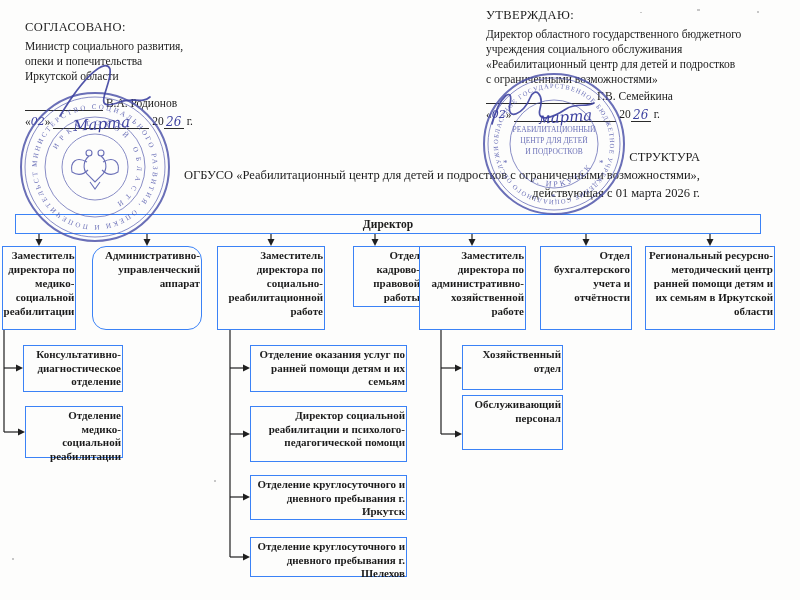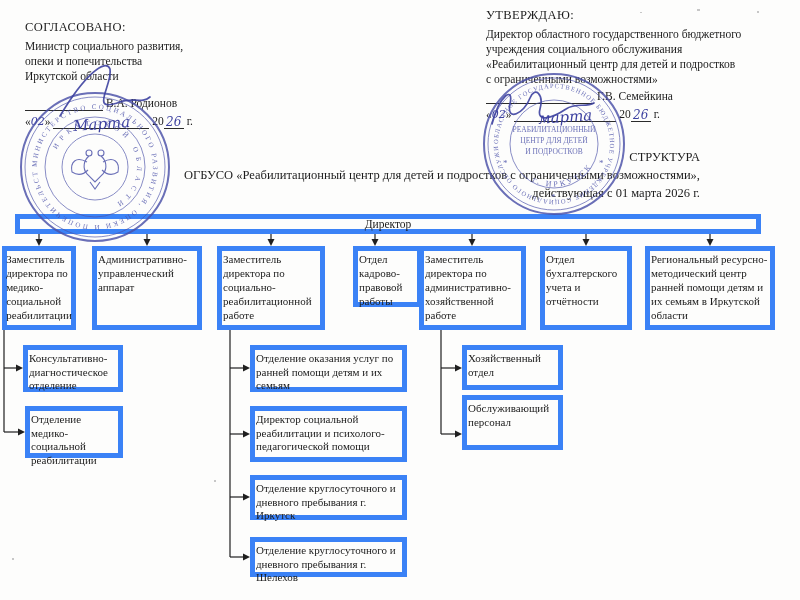--- a/index.html
+++ b/index.html
@@ -19,24 +19,24 @@
     color:#3d41a0;font-style:italic;font-family:"DejaVu Serif", serif;
   }
   .hand.month{display:inline-block;font-size:15px;transform:rotate(-4deg) translateY(2px);}
   .hand.day{font-size:11px;}
   .hand.yr{font-size:12px;}
   
   .title{position:absolute;left:100px;top:148px;width:600px;text-align:right;
          font-size:12.5px;line-height:18px;}
   
   .obox{
-    position:absolute;border:5px solid #3b82f6;background:#fdfdfc;
-    font-size:11px;line-height:14px;text-align:left;
+    position:absolute;border:1px solid #3b82f6;background:#fdfdfc;
+    font-size:11px;line-height:14px;text-align:right;
     display:flex;align-items:flex-start;justify-content:center;
-    padding:1px 1px 0 1px;box-sizing:border-box;
+    padding:1px 1px 0 1px;box-sizing:border-box;font-weight:bold;
   }
   .obox.child{font-size:11px;line-height:13.5px;padding-top:2px;}
   .obox.director{align-items:center;font-size:11.5px;padding:0;}
   svg.connectors{position:absolute;left:0;top:0;pointer-events:none;}
   .conn{stroke:#1f1f1f;stroke-width:1.2;fill:none;}
   .ahead{fill:#1f1f1f;stroke:none;}
   
   .stamp{position:absolute;opacity:.82;}
   .stamp *{vector-effect:non-scaling-stroke;}
   .ink{position:absolute;}
@@ -84,21 +84,21 @@
 
   <div class="title">
     <div>СТРУКТУРА</div>
     <div>ОГБУСО «Реабилитационный центр для детей и подростков с ограниченными возможностями»,</div>
     <div>действующая с 01 марта 2026 г.</div>
   </div>
 
   <div class="obox director" style="left:15px;top:214px;width:746px;height:20px;">Директор</div>
 
   <div class="obox" style="left:2px;top:246px;width:74px;height:84px;">Заместитель директора по медико-социальной реабилитации</div>
-  <div class="obox" style="left:92px;top:246px;width:110px;height:84px;">Административно-управленческий аппарат</div>
+  <div class="obox" style="left:92px;top:246px;width:110px;height:84px;border-radius:14px;">Административно-управленческий аппарат</div>
   <div class="obox" style="left:217px;top:246px;width:108px;height:84px;">Заместитель директора по социально-реабилитационной работе</div>
   <div class="obox" style="left:341px;top:246px;width:69px;height:61px;margin-left:12px;">Отдел кадрово-правовой работы</div>
   <div class="obox" style="left:419px;top:246px;width:107px;height:84px;">Заместитель директора по административно-хозяйственной работе</div>
   <div class="obox" style="left:540px;top:246px;width:92px;height:84px;">Отдел бухгалтерского учета и отчётности</div>
   <div class="obox" style="left:645px;top:246px;width:130px;height:84px;">Региональный ресурсно-методический центр ранней помощи детям и их семьям в Иркутской области</div>
 
   <div class="obox child" style="left:23px;top:345px;width:100px;height:47px;">Консультативно-диагностическое отделение</div>
   <div class="obox child" style="left:25px;top:406px;width:98px;height:52px;">Отделение медико-социальной реабилитации</div>
 
   <div class="obox child" style="left:250px;top:345px;width:157px;height:47px;">Отделение оказания услуг по ранней помощи детям и их семьям</div>

